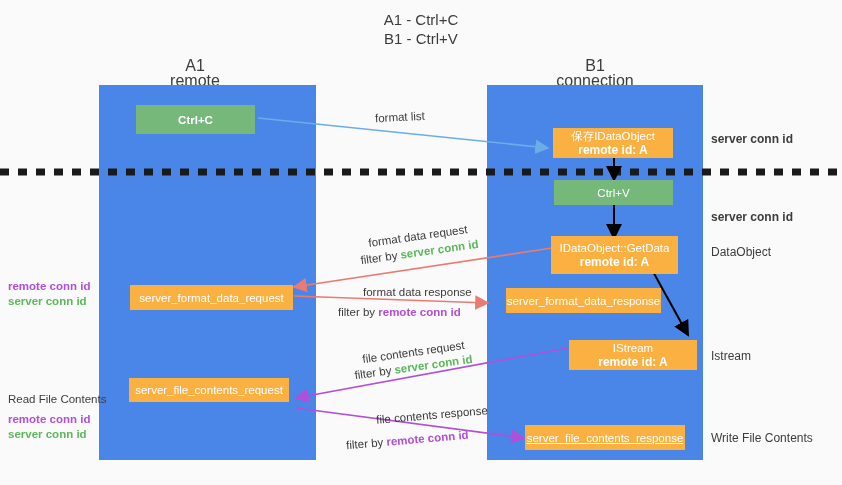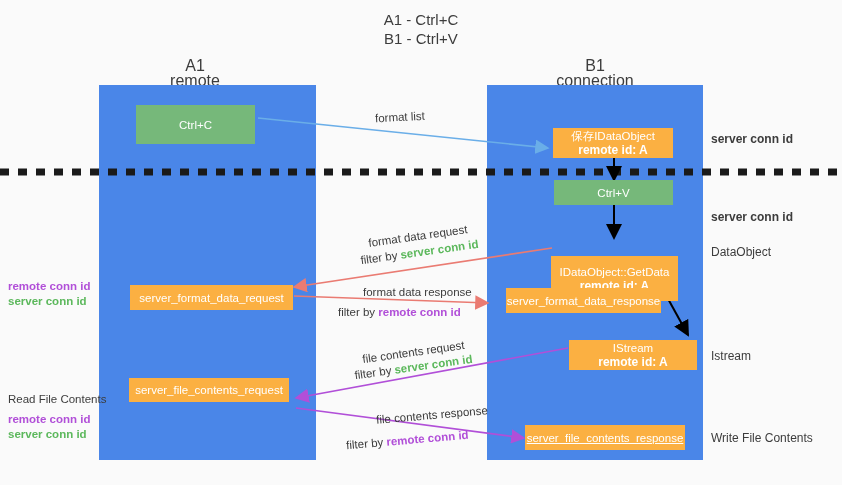--- a/index.html
+++ b/index.html
@@ -101,34 +101,34 @@
 
     <line x1="552" y1="248" x2="294" y2="287" stroke="#ea7b72" stroke-width="1.6" marker-end="url(#ah-red)"></line>
 
     <line x1="294" y1="296" x2="488" y2="303" stroke="#ea7b72" stroke-width="1.6" marker-end="url(#ah-red)"></line>
 
     <line x1="568" y1="348" x2="296" y2="398" stroke="#b14fd8" stroke-width="1.6" marker-end="url(#ah-purple)"></line>
 
     <line x1="296" y1="408" x2="524" y2="438" stroke="#b14fd8" stroke-width="1.6" marker-end="url(#ah-purple)"></line>
   </svg>
 
-  <div class="node green" style="left:136px;top:105px;width:119px;height:39px;">
+  <div class="node green" style="left:136px;top:105px;width:119px;height:29px;font-weight:bold;">
     <span>Ctrl+C</span>
   </div>
 
   <div class="node orange" style="left:553px;top:128px;width:120px;height:30px;">
     <span>保存IDataObject</span>
     <span class="l2">remote id: A</span>
   </div>
 
   <div class="node green" style="left:554px;top:180px;width:119px;height:25px;">
     <span>Ctrl+V</span>
   </div>
 
-  <div class="node orange" style="left:551px;top:256px;width:127px;height:45px;">
+  <div class="node orange" style="left:551px;top:236px;width:127px;height:38px;">
     <span>IDataObject::GetData</span>
     <span class="l2">remote id: A</span>
   </div>
 
   <div class="node orange" style="left:130px;top:277px;width:163px;height:25px;margin-top:8px;">
     <span>server_format_data_request</span>
   </div>
 
   <div class="node orange" style="left:506px;top:288px;width:155px;height:25px;">
     <span>server_format_data_response</span>

